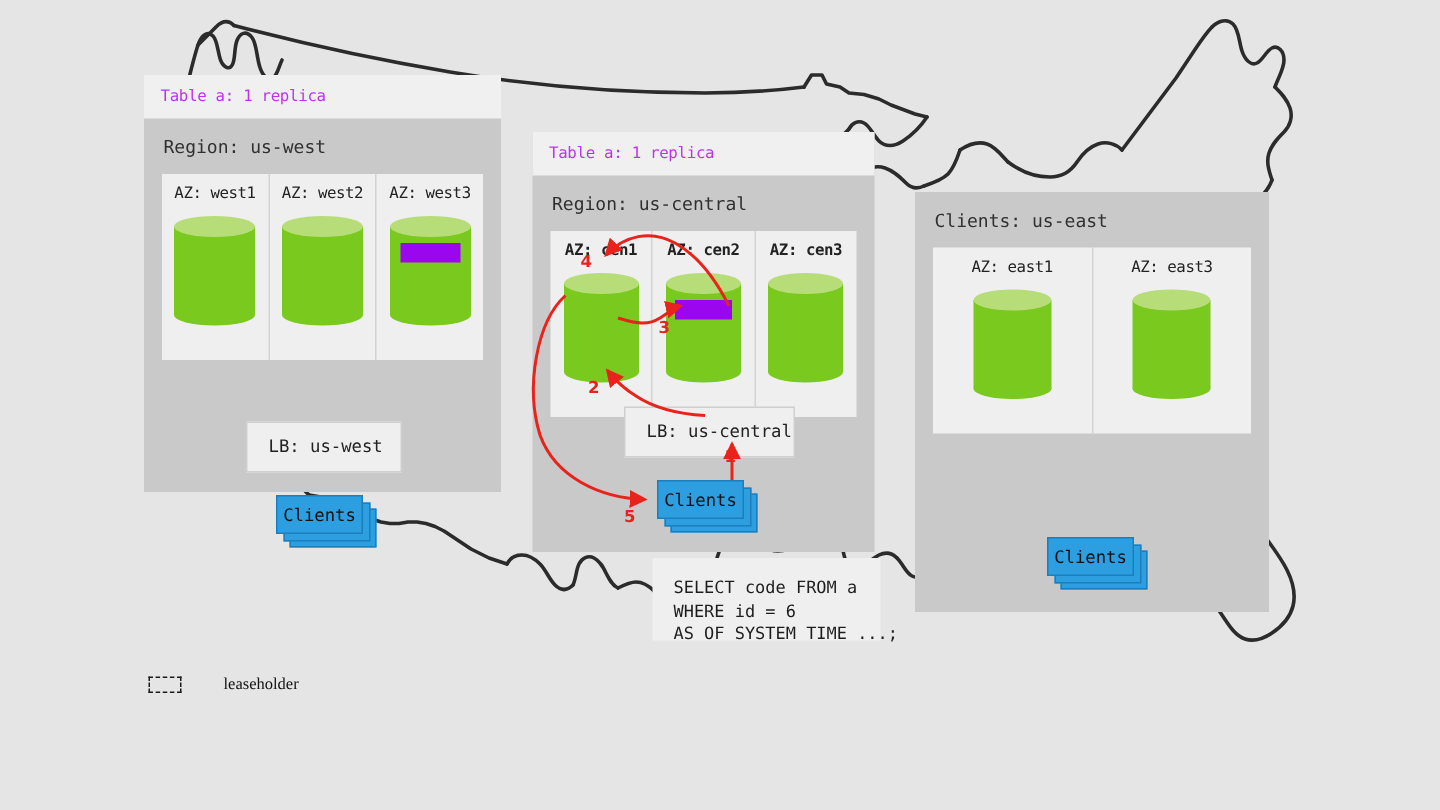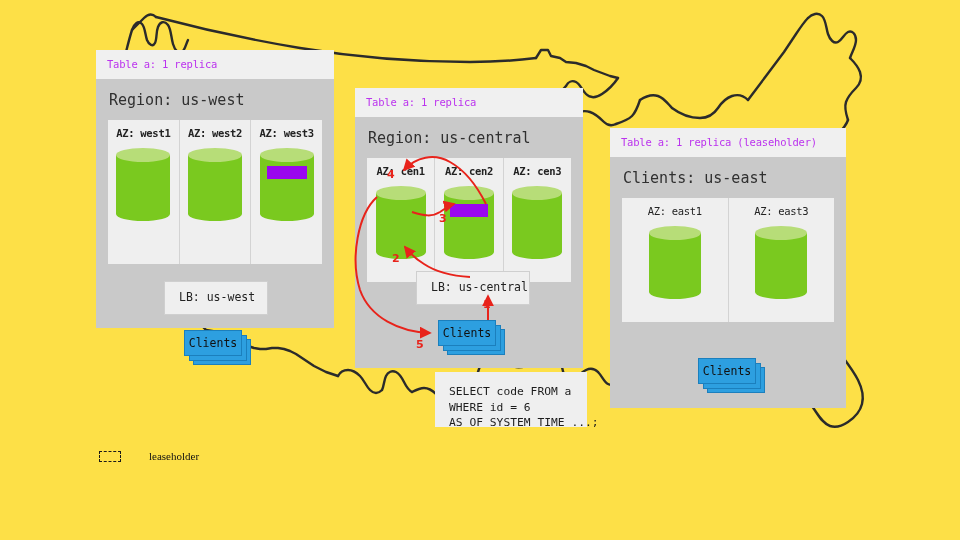--- a/index.html
+++ b/index.html
@@ -4,21 +4,21 @@
 <style>
   html, body {
     margin: 0;
     padding: 0;
     background: #ffffff;
   }
   #stage {
     position: relative;
     width: 960px;
     height: 540px;
-    background: #fde047;
+    background: #e5e5e5;
     overflow: hidden;
     font-family: "DejaVu Sans Mono", "Liberation Mono", monospace;
   }
   #usmap {
     position: absolute;
     left: 0; top: 0;
     width: 960px; height: 540px;
     pointer-events: none;
   }
 
@@ -31,21 +31,21 @@
     background: #f0f0f0;
     color: #bb33ee;
     font-size: 10.5px;
     line-height: 1;
     padding: 9px 11px 9px 11px;
     letter-spacing: -0.2px;
     white-space: nowrap;
   }
   .region-label {
     color: #303030;
-    font-size: 15px;
+    font-size: 12px;
     padding: 12px 0 11px 13px;
     white-space: nowrap;
   }
   .az-row {
     display: flex;
     background: #efefef;
     margin: 0 12px;
   }
   .az-cell {
     flex: 1 1 0;
@@ -308,21 +308,21 @@
          L136,220 L132,214 L128,208 L124,202 L121,196 L118,190"></path>
 
     <path fill="none" stroke="#2b2b2b" stroke-width="2.4" stroke-linejoin="round" stroke-linecap="round" d="M118,190 C116,184 116,178 118,172 C120,166 124,162 126,156
          C128,150 128,144 126,138 C124,132 120,128 118,122"></path>
     <path fill="none" stroke="#2b2b2b" stroke-width="2.4" stroke-linejoin="round" stroke-linecap="round" d="M118,122 C116,116 114,110 112,104 C110,98 110,92 113,82"></path>
   </svg>
 
   <div class="region-panel" style="left:96px; top:50px; width:238px; height:278px;">
     <div class="panel-title">Table a: 1 replica</div>
     <div class="region-label">Region: us-west</div>
-    <div class="az-row" style="height:144px;font-weight:bold;">
+    <div class="az-row" style="height:124px;">
       <div class="az-cell">
         <div class="az-label">AZ: west1</div>
         <div class="cyl-wrap" style="width:54px;height:73px;">
           <div class="cylinder">
             <div class="cyl-bottom"></div>
             <div class="cyl-body"></div>
             <div class="cyl-top"></div>
           </div>
         </div>
       </div>
@@ -400,21 +400,20 @@
       <div class="sheet s1" style="width:58px;height:26px;"></div>
       <div class="label" style="width:58px;height:26px;">Clients</div>
     </div>
   </div>
 
   <div class="sql-box" style="left:435px; top:372px; width:152px; height:55px;">SELECT code FROM a
 WHERE id = 6
 AS OF SYSTEM TIME ...;</div>
 
   <div class="region-panel" style="left:610px; top:128px; width:236px; height:280px;">
-    <div class="panel-title">Table a: 1 replica (leaseholder)</div>
     <div class="region-label">Clients: us-east</div>
     <div class="az-row" style="height:124px;">
       <div class="az-cell">
         <div class="az-label">AZ: east1</div>
         <div class="cyl-wrap" style="width:52px;height:73px;">
           <div class="cylinder">
             <div class="cyl-bottom"></div>
             <div class="cyl-body"></div>
             <div class="cyl-top"></div>
           </div>

